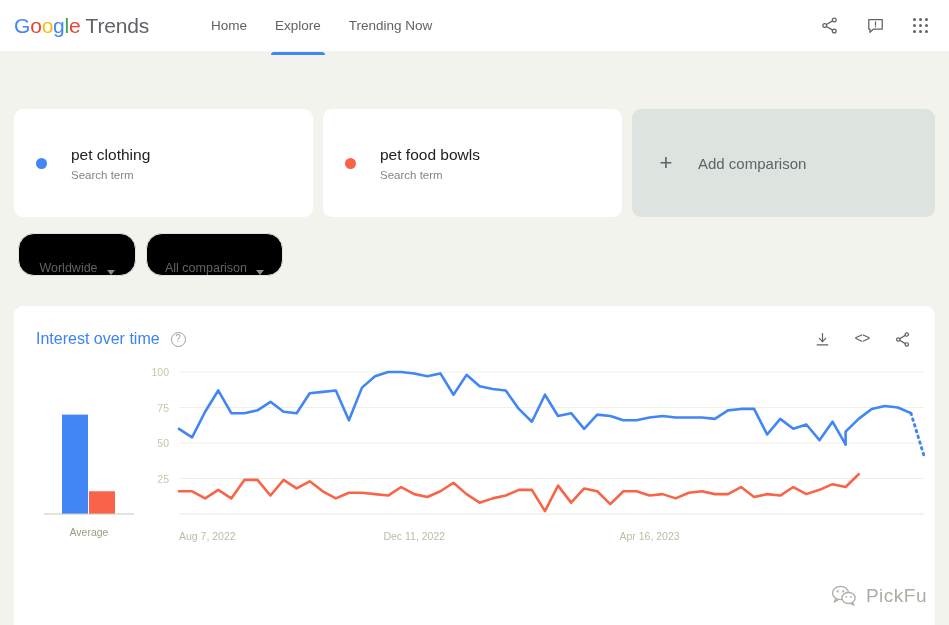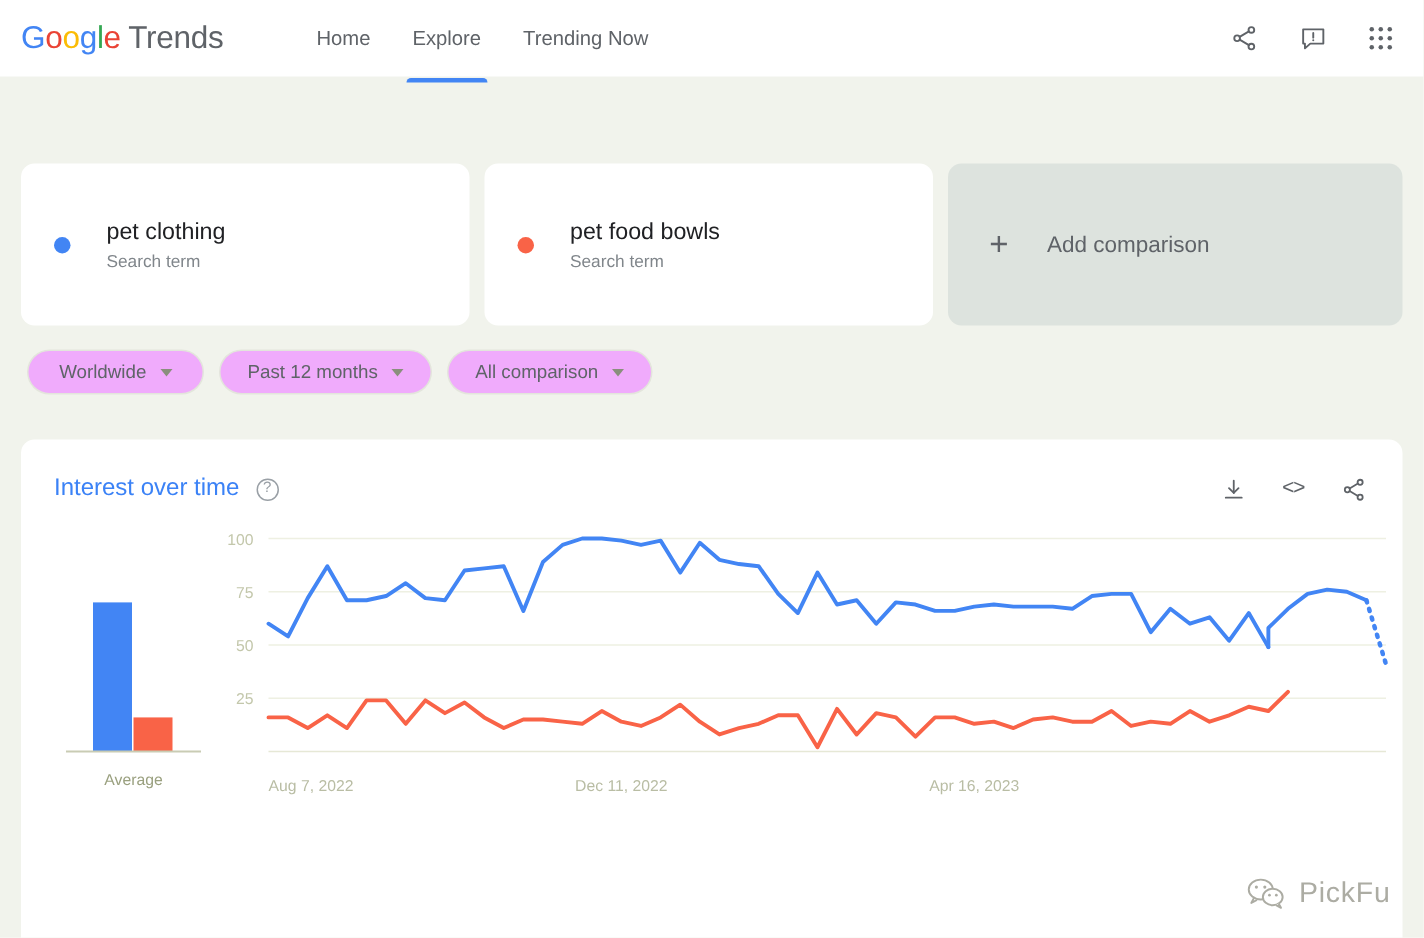--- a/index.html
+++ b/index.html
@@ -110,26 +110,26 @@
   }
   .add-label { font-size: 15px; color: #5f6368; margin-left: 22px; }
 
   
   .filters {
     display: flex;
     gap: 10px;
     padding: 16px 14px 18px 18px;
   }
   .pill {
-    height: 30px;
+    height: 43px;
     border: 1px solid #e3e5dc;
-    background: #f0abfc;
+    background: #000000;
     border-radius: 16px;
     display: flex;
-    align-items: center;
+    align-items: flex-end;
     justify-content: center;
     gap: 9px;
     padding: 0 18px;
     font-size: 12.5px;
     color: #5f6368;
     cursor: pointer;
     min-width: 118px;
     white-space: nowrap;
   }
   .caret {
@@ -264,24 +264,20 @@
 
   <div class="add-card">
     <span class="plus">+</span>
     <span class="add-label">Add comparison</span>
   </div>
 </div>
 
 <div class="filters">
   <div class="pill">
     <span>Worldwide</span>
-    <span class="caret"></span>
-  </div>
-  <div class="pill">
-    <span>Past 12 months</span>
     <span class="caret"></span>
   </div>
   <div class="pill">
     <span>All comparison</span>
     <span class="caret"></span>
   </div>
 </div>
 
 <div class="chart-card">
   <div class="chart-head">

